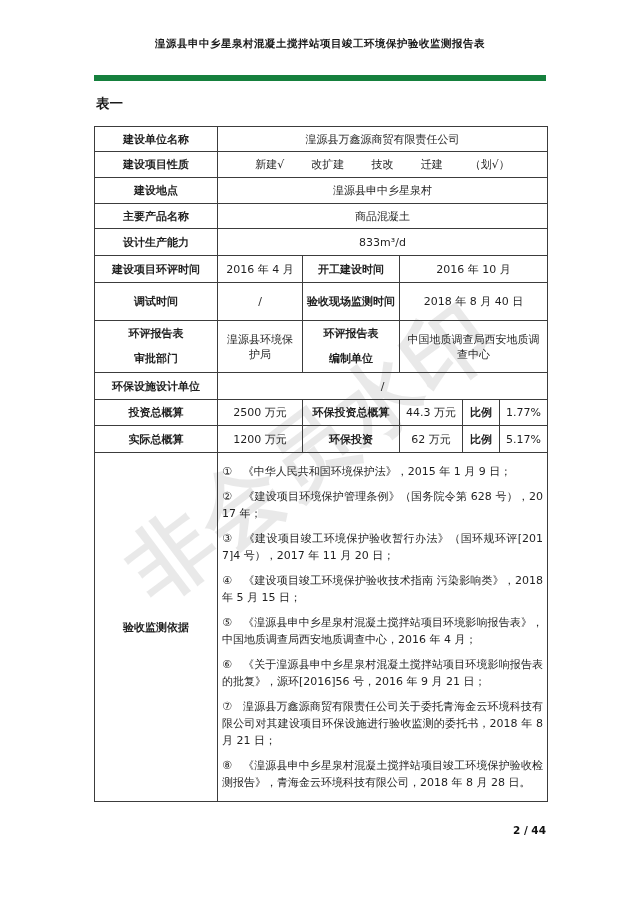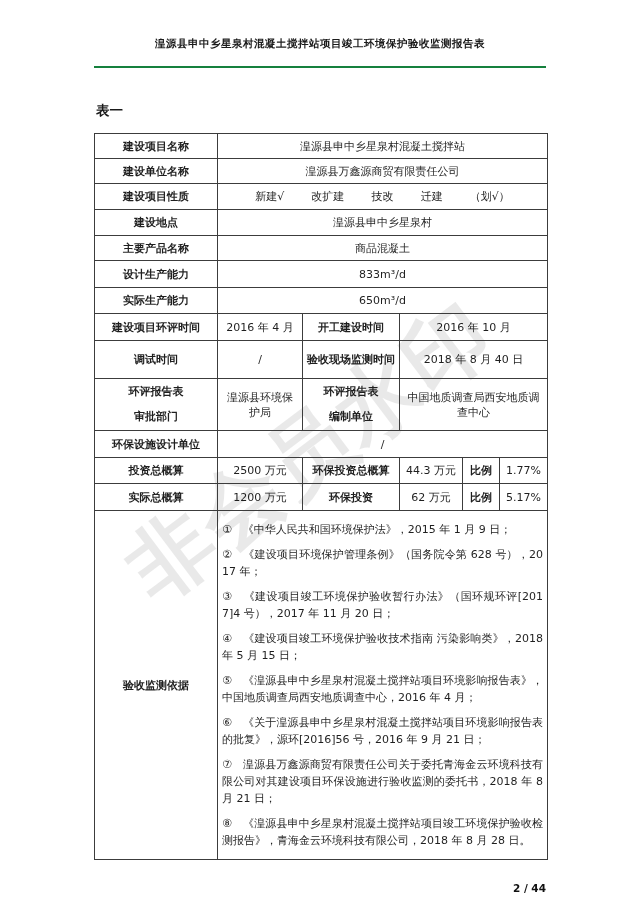--- a/index.html
+++ b/index.html
@@ -31,25 +31,25 @@
   
   .content{position:relative;z-index:1;}
   .page-header{
     width:452px;
     margin:37px 0 0 94px;
     text-align:center;
     font-size:10.5px;
     font-weight:bold;
     letter-spacing:0.5px;
     color:#1a1a1a;
-    border-bottom:2px solid #15803d;
-    padding-bottom:15px;
+    border-bottom:6px solid #15803d;
+    padding-bottom:24px;
   }
   .section-label{
-    margin:34px 0 13px 96px;
+    margin:14px 0 13px 96px;
     font-size:13.5px;
     font-weight:bold;
     color:#1a1a1a;
   }
   table.main{
     margin-left:94px;
     width:453px;
     border-collapse:collapse;
     table-layout:fixed;
     background:transparent;
@@ -109,24 +109,20 @@
     <colgroup>
       <col style="width:123px">
         <col style="width:85px">
         <col style="width:97px">
       <col style="width:63px">
         <col style="width:37px">
         <col style="width:48px">
     </colgroup>
     <tbody>
       <tr class="h25">
-        <td class="lbl">建设项目名称</td>
-        <td colspan="5">湟源县申中乡星泉村混凝土搅拌站</td>
-      </tr>
-      <tr class="h25">
         <td class="lbl">建设单位名称</td>
         <td colspan="5">湟源县万鑫源商贸有限责任公司</td>
       </tr>
       <tr class="h26">
         <td class="lbl">建设项目性质</td>
         <td colspan="5">
           <div class="nature-cell">
             <span>新建√</span>
             <span>改扩建</span>
             <span>技改</span>
@@ -139,24 +135,20 @@
         <td class="lbl">建设地点</td>
         <td colspan="5">湟源县申中乡星泉村</td>
       </tr>
       <tr class="h25">
         <td class="lbl">主要产品名称</td>
         <td colspan="5">商品混凝土</td>
       </tr>
       <tr class="h27">
         <td class="lbl">设计生产能力</td>
         <td colspan="5">833m³/d</td>
-      </tr>
-      <tr class="h26">
-        <td class="lbl">实际生产能力</td>
-        <td colspan="5">650m³/d</td>
       </tr>
       <tr class="h27">
         <td class="lbl">建设项目环评时间</td>
         <td>2016 年 4 月</td>
         <td class="lbl">开工建设时间</td>
         <td colspan="3">2016 年 10 月</td>
       </tr>
       <tr class="h38">
         <td class="lbl">调试时间</td>
         <td>/</td>

